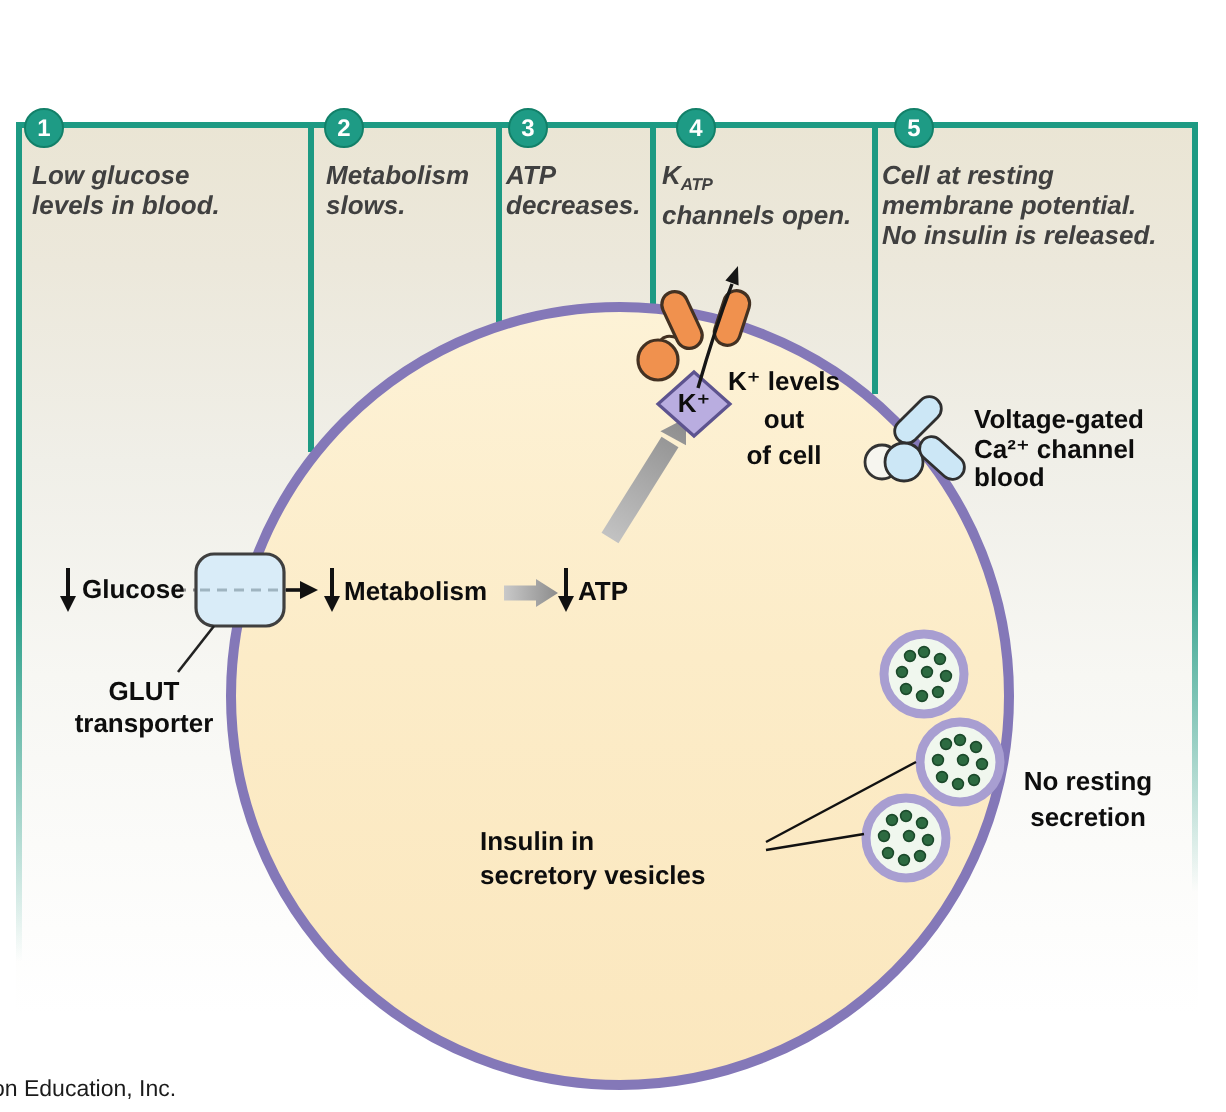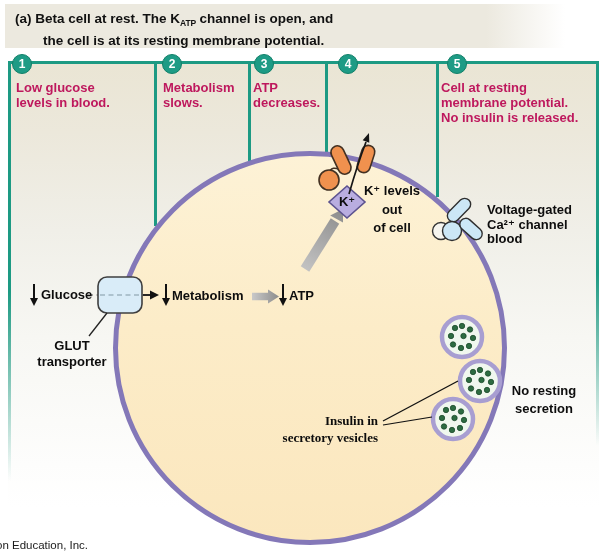--- a/index.html
+++ b/index.html
@@ -29,36 +29,32 @@
     border:5px solid #8478B8;box-sizing:border-box;
     background:linear-gradient(180deg,#FDF2D6 0%,#FCECC8 45%,#FBE7BE 100%);
   }
   .overlay{position:absolute;left:0;top:0;}
   
   .step-circle{
     position:absolute;top:54px;width:20px;height:20px;border-radius:50%;
     background:#1E9B85;border:1px solid #128069;box-sizing:border-box;
     color:#fff;font-size:12px;font-weight:bold;line-height:18px;text-align:center;
   }
-  .step-text{position:absolute;top:80px;font-size:13px;font-weight:bold;line-height:15px;color:#be185d;}
+  .step-text{position:absolute;top:80px;font-size:13px;font-weight:bold;line-height:15px;color:#404040;font-style:italic;}
   .ml{white-space:pre-line;}
   .lbl{position:absolute;font-size:13px;font-weight:bold;color:#0d0d0d;line-height:15px;}
   .center{text-align:center;}
-  .right{text-align:right;font-family:Liberation Serif, serif;}
+  .right{text-align:left;}
   .credit{position:absolute;left:-4px;top:539px;font-size:11.5px;font-weight:normal;color:#1b1b1b;}
 </style>
 </head>
 <body>
 
 <div class="canvas">
 
-  <div class="title-bar">
-    <div class="title-line1"><span>(a) Beta cell at rest.</span><span> The K</span><span class="subsc">ATP</span><span> channel is open, and</span></div>
-    <div class="title-line2">the cell is at its resting membrane potential.</div>
-  </div>
 
   <div class="frame-bg"></div>
 
   <div class="tline" style="left:8px;top:61px;width:591px;height:3px;"></div>
   <div class="tline fade" style="left:8px;top:61px;width:3px;height:420px;"></div>
   <div class="tline fade" style="left:596px;top:61px;width:3px;height:385px;"></div>
   <div class="tline" style="left:154px;top:61px;width:3px;height:165px;"></div>
   <div class="tline" style="left:248px;top:61px;width:3px;height:100px;"></div>
   <div class="tline" style="left:325px;top:61px;width:3px;height:91px;"></div>
   <div class="tline" style="left:436px;top:61px;width:3px;height:136px;"></div>
@@ -168,20 +164,21 @@
   <div class="step-circle" style="left:254px;">3</div>
   <div class="step-circle" style="left:338px;">4</div>
   <div class="step-circle" style="left:447px;">5</div>
 
   <div class="step-text ml" style="left:16px;width:132px;">Low glucose
 levels in blood.</div>
   <div class="step-text ml" style="left:163px;width:86px;">Metabolism
 slows.</div>
   <div class="step-text ml" style="left:253px;width:76px;">ATP
 decreases.</div>
+  <div class="step-text" style="left:331px;width:106px;"><span>K</span><span class="subsc">ATP</span><div>channels open.</div></div>
   <div class="step-text ml" style="left:441px;width:157px;">Cell at resting
 membrane potential.
 No insulin is released.</div>
 
   <div class="lbl" style="left:41px;top:287px;text-align:right;">Glucose</div>
   <div class="lbl" style="left:172px;top:288px;">Metabolism</div>
   <div class="lbl" style="left:289px;top:288px;">ATP</div>
   <div class="lbl ml center" style="left:22px;top:338px;width:100px;line-height:16px;">GLUT
 transporter</div>
   <div class="lbl center" style="left:331px;top:194px;width:32px;">K⁺</div>

